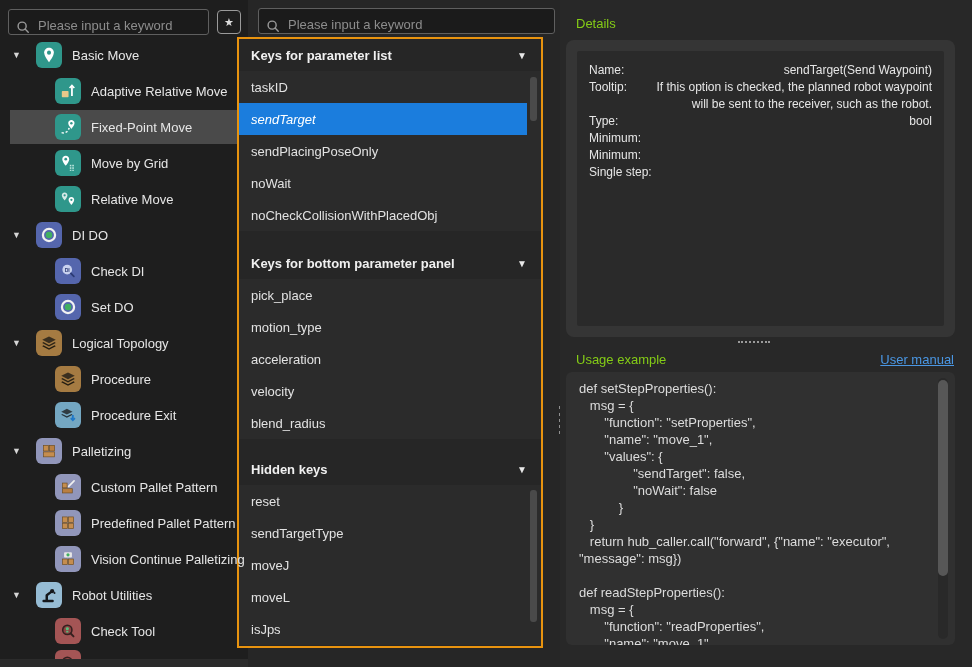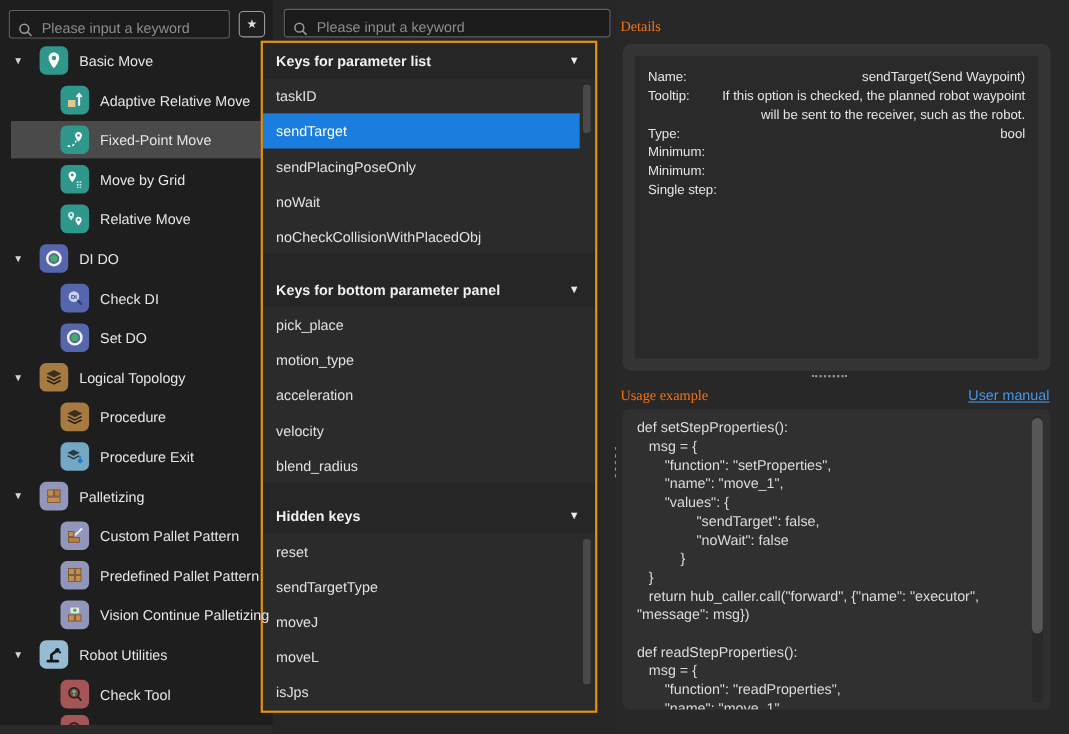--- a/index.html
+++ b/index.html
@@ -26,29 +26,29 @@
 
   
   .vline{position:absolute;left:249px;top:37px;width:1px;height:611px;background:#5a5a5a;}
   .sb-mid{left:258px;top:8px;width:297px;height:26px;}
   .orange-box{position:absolute;left:237px;top:37px;width:306px;height:611px;border:2px solid #e8930f;background:#262626;overflow:hidden;}
   .sec-hdr{height:32px;display:flex;align-items:center;padding:0 14px 0 12px;cursor:pointer;}
   .sec-hdr .htxt{font-size:13px;font-weight:bold;color:#f0f0f0;}
   .sec-hdr .harrow{margin-left:auto;font-size:10px;color:#e8e8e8;}
   .klist{position:relative;background:#2b2b2b;}
   .kitem{height:32px;display:flex;align-items:center;padding-left:12px;font-size:13px;color:#e2e2e2;cursor:pointer;}
-  .kitem.sel{background:#1b7ddd;color:#ffffff;margin-right:14px;}
+  .kitem.sel{background:#1b7ddd;color:#ffffff;margin-right:14px;font-style:italic;}
   .kthumb{position:absolute;right:4px;width:7px;background:#4a4a4a;border-radius:3px;}
   .spacer16{height:16px;} .spacer14{height:14px;}
   .splitdots{position:absolute;width:0;height:28px;border-left:3px dotted #8f8f8f;}
   .sd-left{left:246px;top:406px;} .sd-right{left:559px;top:406px;}
 
   
   .rightp{position:absolute;left:560px;top:0;width:412px;height:667px;background:#282828;}
-  .r-title{position:absolute;left:4px;font-size:13px;color:#f97316;font-family:Liberation Serif, serif;}
+  .r-title{position:absolute;left:16px;font-size:13px;color:#84cc16;}
   .details-panel{position:absolute;left:6px;top:40px;width:389px;height:297px;background:#353535;border-radius:8px;}
   .details-inner{position:absolute;left:11px;top:11px;width:367px;height:275px;background:#2a2a2a;border-radius:2px;padding:11px 12px;overflow:hidden;}
   .frow{display:flex;font-size:12px;line-height:17px;color:#e6e6e6;}
   .flabel{width:64px;flex:none;}
   .fvalue{width:279px;text-align:right;}
   .hsplit{position:absolute;left:178px;top:341px;width:32px;border-top:2px dotted #9a9a9a;}
   .usage-link{position:absolute;right:18px;font-size:13px;color:#4a97e4;text-decoration:underline;cursor:pointer;}
   .code-panel{position:absolute;left:6px;top:372px;width:389px;height:273px;background:#303030;border-radius:6px;overflow:hidden;}
   .code-panel pre{margin:0;padding:8px 40px 8px 13px;font-family:"Liberation Sans",sans-serif;font-size:13px;line-height:17px;color:#dcdcdc;white-space:pre;}
   .code-track{position:absolute;right:7px;top:6px;width:10px;height:261px;background:#292929;border-radius:5px;}

